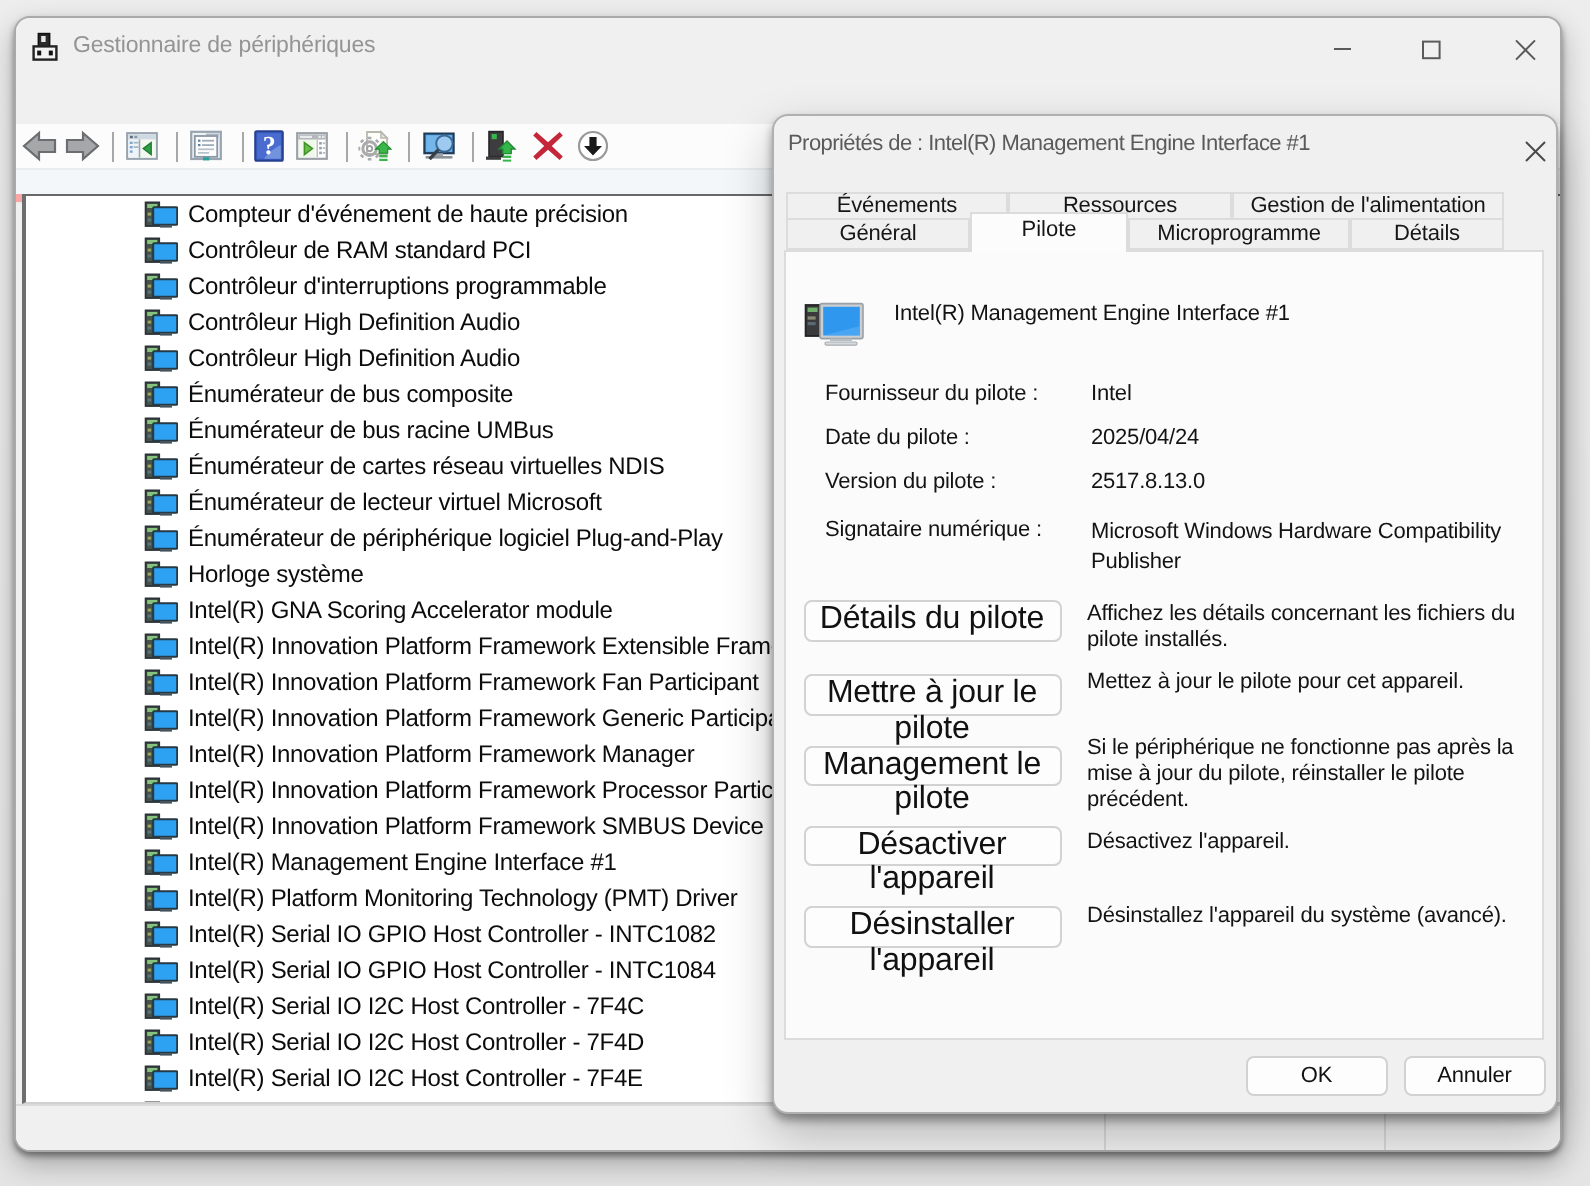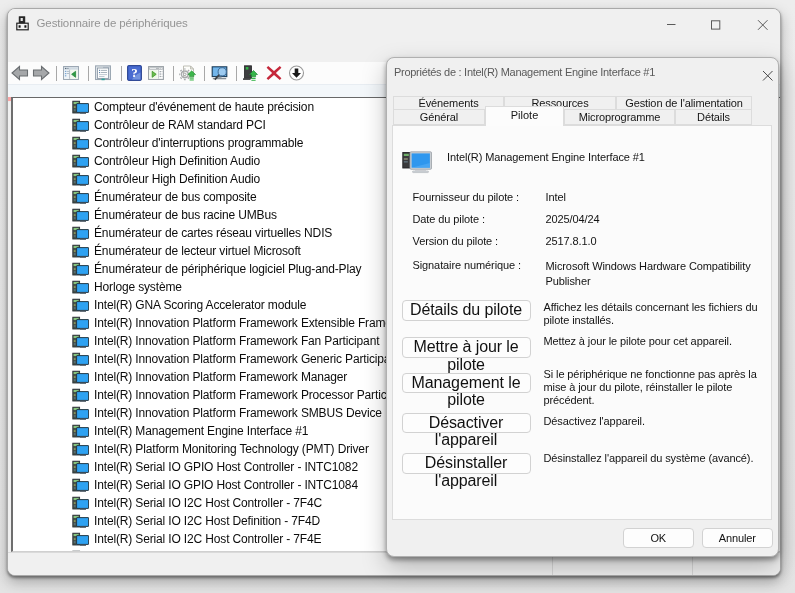--- a/index.html
+++ b/index.html
@@ -484,21 +484,21 @@
         <span class="ticon">
           <svg width="17" height="15" viewBox="0 0 17 15" style="position:absolute;left:0;top:0">
 <rect x="0.8" y="1.2" width="6.8" height="11.8" fill="#46514a" stroke="#2b3236" stroke-width="0.9"></rect>
 <rect x="1.6" y="2" width="5" height="2" fill="#86c47e"></rect>
 <rect x="1.8" y="6.3" width="1.8" height="1.5" fill="#9aa45f"></rect>
 <rect x="1.8" y="9.3" width="1.8" height="1.5" fill="#5a7580"></rect>
 <rect x="4.6" y="3.6" width="12" height="8.8" rx="0.4" fill="#2ea2f2" stroke="#253a46" stroke-width="1"></rect>
 <rect x="8" y="12.6" width="6" height="1.2" fill="#44505a"></rect>
 </svg>
         </span>
-        <span class="ttext">Intel(R) Serial IO I2C Host Definition - 7F4D</span>
+        <span class="ttext">Intel(R) Serial IO I2C Host Controller - 7F4D</span>
       </div>
 <div class="trow" style="top:432.5px">
         <span class="ticon">
           <svg width="17" height="15" viewBox="0 0 17 15" style="position:absolute;left:0;top:0">
 <rect x="0.8" y="1.2" width="6.8" height="11.8" fill="#46514a" stroke="#2b3236" stroke-width="0.9"></rect>
 <rect x="1.6" y="2" width="5" height="2" fill="#86c47e"></rect>
 <rect x="1.8" y="6.3" width="1.8" height="1.5" fill="#9aa45f"></rect>
 <rect x="1.8" y="9.3" width="1.8" height="1.5" fill="#5a7580"></rect>
 <rect x="4.6" y="3.6" width="12" height="8.8" rx="0.4" fill="#2ea2f2" stroke="#253a46" stroke-width="1"></rect>
 <rect x="8" y="12.6" width="6" height="1.2" fill="#44505a"></rect>
@@ -552,21 +552,21 @@
       <rect x="13" y="18.3" width="11" height="1.2" fill="#b9bec3"></rect>
       <rect x="10.5" y="20" width="16" height="1.6" rx="0.8" fill="#d5dade" stroke="#a8adb2" stroke-width="0.6"></rect>
     </svg>
     <div class="lbl" style="left:54.5px;top:25px">Intel(R) Management Engine Interface #1</div>
 
     <div class="lbl" style="left:20px;top:65px">Fournisseur du pilote :</div>
     <div class="lbl" style="left:153px;top:65px">Intel</div>
     <div class="lbl" style="left:20px;top:87px">Date du pilote :</div>
     <div class="lbl" style="left:153px;top:87px">2025/04/24</div>
     <div class="lbl" style="left:20px;top:108.5px">Version du pilote :</div>
-    <div class="lbl" style="left:153px;top:108.5px">2517.8.1.0</div>
+    <div class="lbl" style="left:153px;top:108.5px">2517.8.13.0</div>
     <div class="lbl" style="left:20px;top:133px">Signataire numérique :</div>
     <div class="lbl" style="left:153px;top:133px;white-space:normal;width:225px;line-height:14.5px">Microsoft Windows Hardware Compatibility Publisher</div>
 
     <div class="btn" style="top:174px">Détails du pilote</div>
     <div class="desc" style="top:174.5px">Affichez les détails concernant les fichiers du pilote installés.</div>
     <div class="btn" style="top:211px">Mettre à jour le pilote</div>
     <div class="desc" style="top:209px">Mettez à jour le pilote pour cet appareil.</div>
     <div class="btn" style="top:246.5px">Management le pilote</div>
     <div class="desc" style="top:241.5px">Si le périphérique ne fonctionne pas après la mise à jour du pilote, réinstaller le pilote précédent.</div>
     <div class="btn" style="top:286.5px">Désactiver l'appareil</div>

